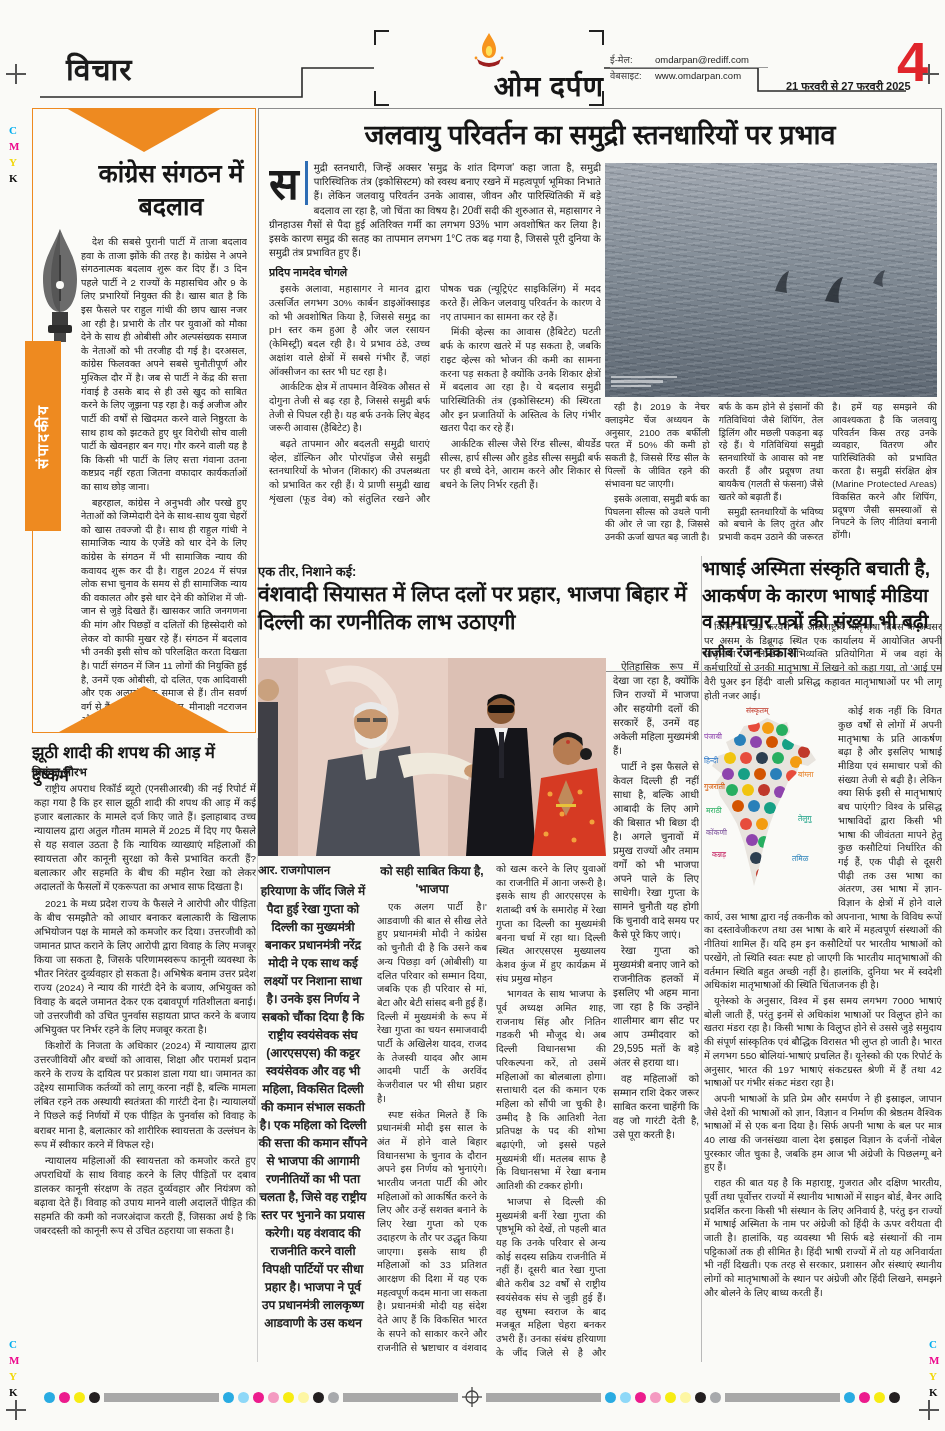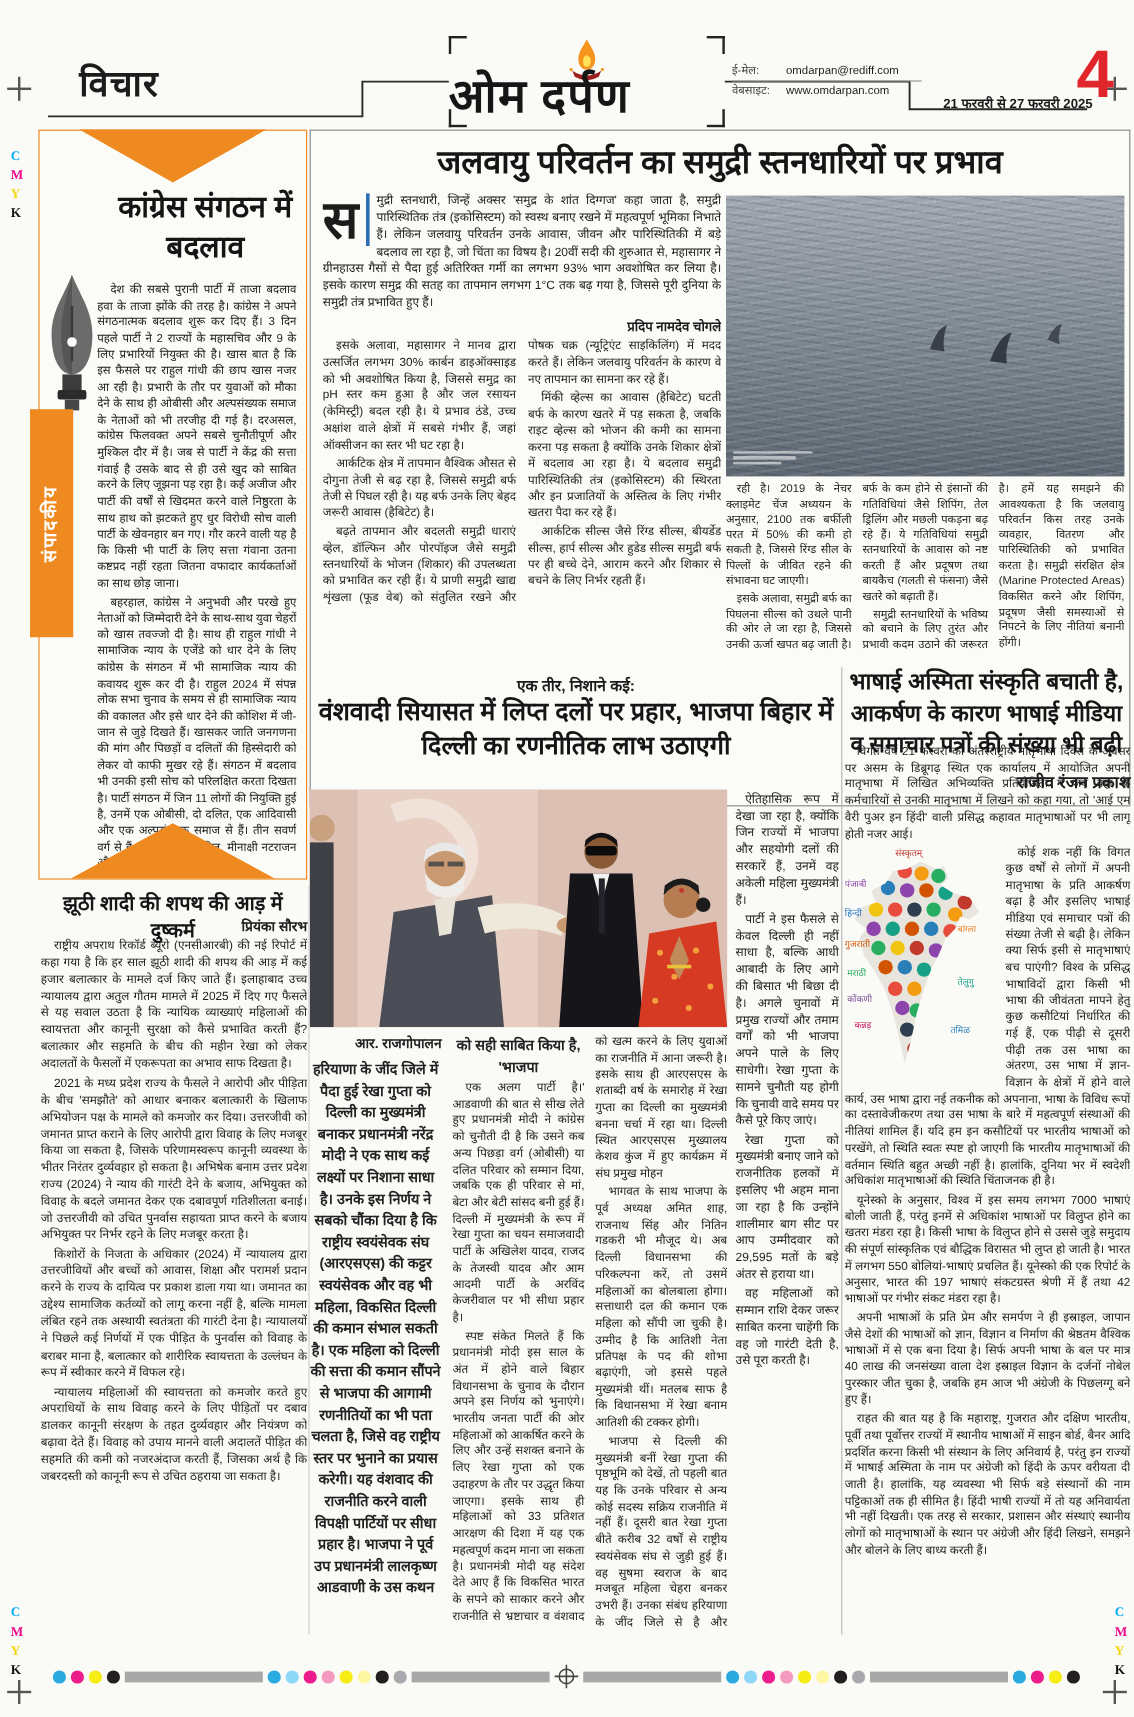--- a/index.html
+++ b/index.html
@@ -1,42 +1,42 @@
 <!DOCTYPE html>
 <html><head>
 <meta charset="utf-8">
 <style>
 *{margin:0;padding:0;box-sizing:border-box}
 html,body{background:#ffffff}
 .page{position:relative;width:945px;height:1431px;margin:0 auto;background:#fafaf7;
   font-family:"Liberation Sans","DejaVu Sans",sans-serif;color:#1c1c1c;overflow:hidden}
 .abs{position:absolute}
-.ctr{text-align:center}
+.ctr{}
 .bold{font-weight:bold}
 
 .cross{width:20px;height:20px}
 .cross:before,.cross:after{content:"";position:absolute;background:#555}
 .cross:before{left:9px;top:0;width:1.5px;height:20px}
 .cross:after{left:0;top:9px;width:20px;height:1.5px}
 .cmyk-col{display:flex;flex-direction:column;font-family:"Liberation Serif",serif;
   font-size:11px;font-weight:bold;line-height:16px}
 .cmyk-col span:nth-child(1){color:#00aeef}
 .cmyk-col span:nth-child(2){color:#ec098c}
 .cmyk-col span:nth-child(3){color:#f2d80c}
 .cmyk-col span:nth-child(4){color:#141414}
 
 .section-label{font-size:30px;font-weight:bold;letter-spacing:1px}
 .mast-box{width:230px;height:76px}
 .mast-corner{position:absolute;width:15px;height:15px;border:0 solid #222}
 .mc-tl{left:0;top:0;border-left-width:2.5px;border-top-width:2.5px}
 .mc-tr{right:0;top:0;border-right-width:2.5px;border-top-width:2.5px}
 .mc-bl{left:0;bottom:0;border-left-width:2.5px;border-bottom-width:2.5px}
 .mc-br{right:0;bottom:0;border-right-width:2.5px;border-bottom-width:2.5px}
-.mast-title{position:absolute;left:0;right:0;bottom:2px;text-align:left;
-  font-size:39px;font-weight:bold;letter-spacing:1px;color:#161616}
+.mast-title{position:absolute;left:0;right:0;bottom:2px;text-align:right;
+  font-size:28px;font-weight:bold;letter-spacing:1px;color:#161616}
 .contact{font-size:9.5px;line-height:1.2;width:158px}
 .contact .row{display:flex;gap:5px;padding:2px 0}
 .contact .lbl{color:#444;min-width:40px}
 .contact .sep{border-top:1px solid #999}
 .date-range{font-size:11px;font-weight:bold}
 .page-num{font-size:56px;font-weight:bold;color:#e0252b;line-height:1}
 
 .edit-box{left:32px;top:108px;width:224px;height:625px;border:1.5px solid #ee8a20;background:#fbfbf8}
 .tri-down{position:absolute;left:50%;transform:translateX(-50%);top:-1px;width:0;height:0;
   border-left:78px solid transparent;border-right:78px solid transparent;border-top:44px solid #ee8a20}
@@ -48,21 +48,21 @@
   display:flex;align-items:center;justify-content:center}
 .edit-tab span{writing-mode:vertical-rl;transform:rotate(180deg);color:#fff;
   font-weight:bold;font-size:15px;letter-spacing:2px}
 .edit-body{position:absolute;left:48px;top:126px;width:166px;height:486px;overflow:hidden;
   font-size:9.6px;line-height:1.42;text-align:justify;color:#222}
 .edit-body p,.col-text p{text-indent:11px;margin-bottom:2px}
 .pen-art{position:absolute;left:4px;top:118px}
 
 .col-text{font-size:9.8px;line-height:1.4;text-align:justify;color:#222}
 .headline{font-weight:bold;color:#151515}
-.byline{font-weight:bold;font-size:11.5px;text-align:right}
+.byline{font-weight:bold;font-size:11.5px;text-align:left}
 
 .climate-box{left:258px;top:108px;width:684px;height:564px;border:1px solid #8c8c8c;background:#fbfbf8}
 .climate-head{position:absolute;left:0;right:0;top:6px;text-align:center;font-size:27px}
 .climate-left{position:absolute;left:10px;top:52px;width:332px;height:392px;overflow:hidden}
 .dropcap{float:left;font-size:44px;font-weight:bold;line-height:.95;padding:2px 6px 0 0;
   margin-right:6px;border-right:3.5px solid #2e6db4}
 .climate-intro{font-size:10px;line-height:1.42;text-align:justify}
 .climate-byline{margin:4px 0 3px 0;font-size:11px}
 .climate-cols{column-count:2;column-gap:10px;height:232px;overflow:hidden}
 .ocean{position:absolute;left:346px;top:54px;width:332px;height:234px;overflow:hidden;

